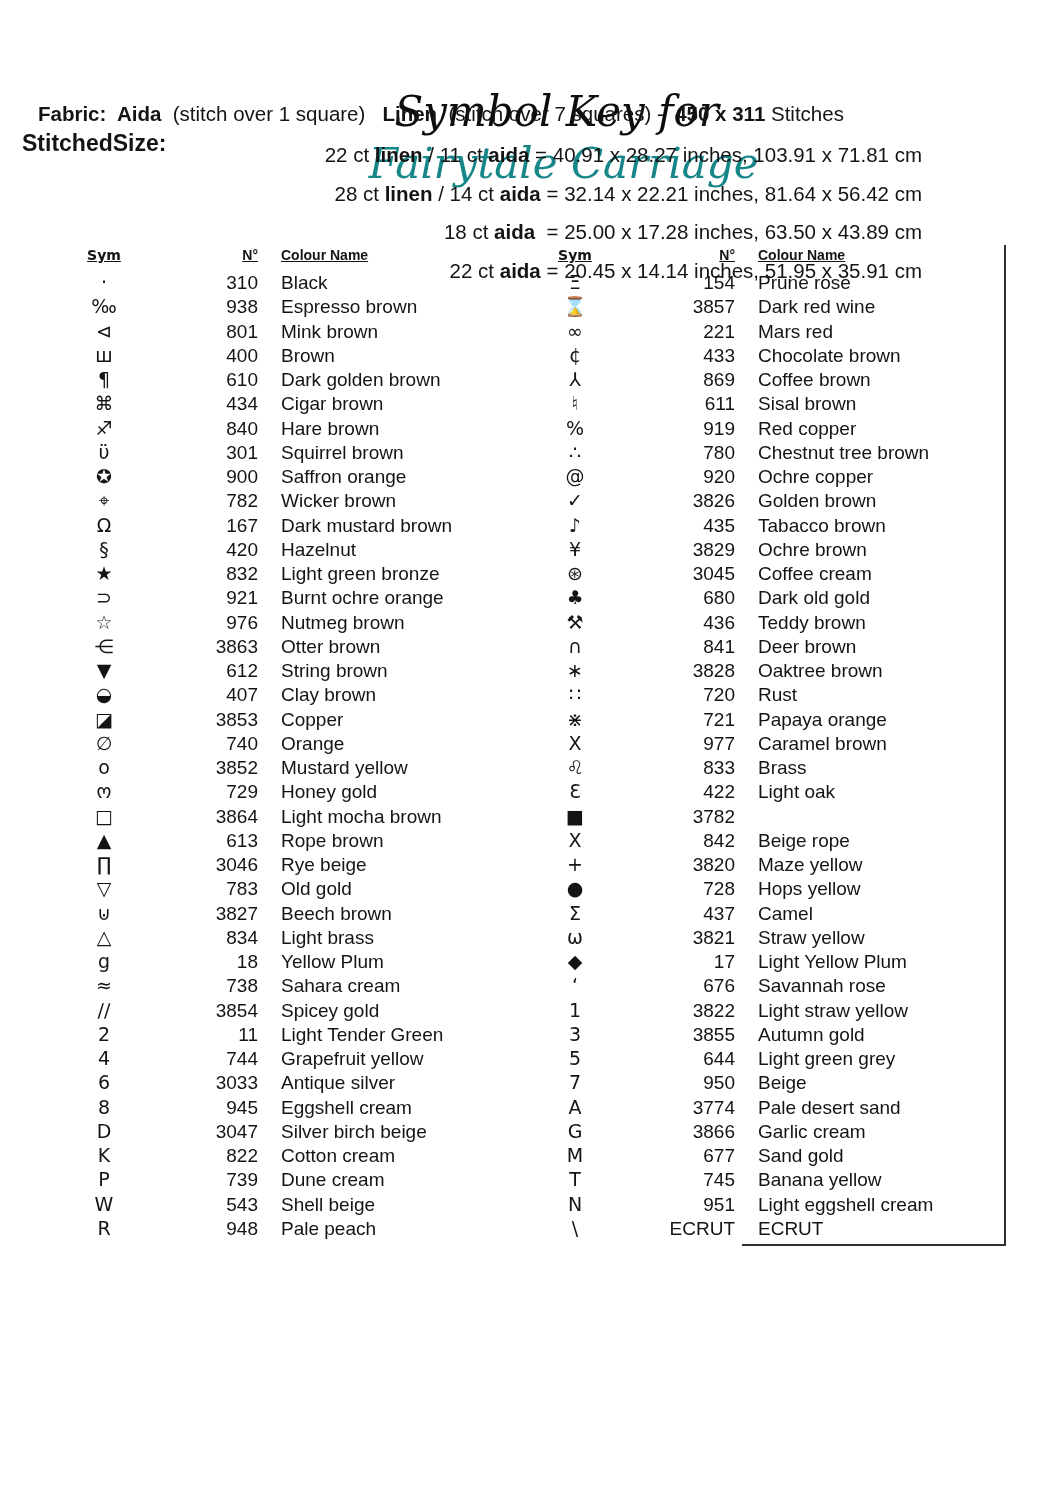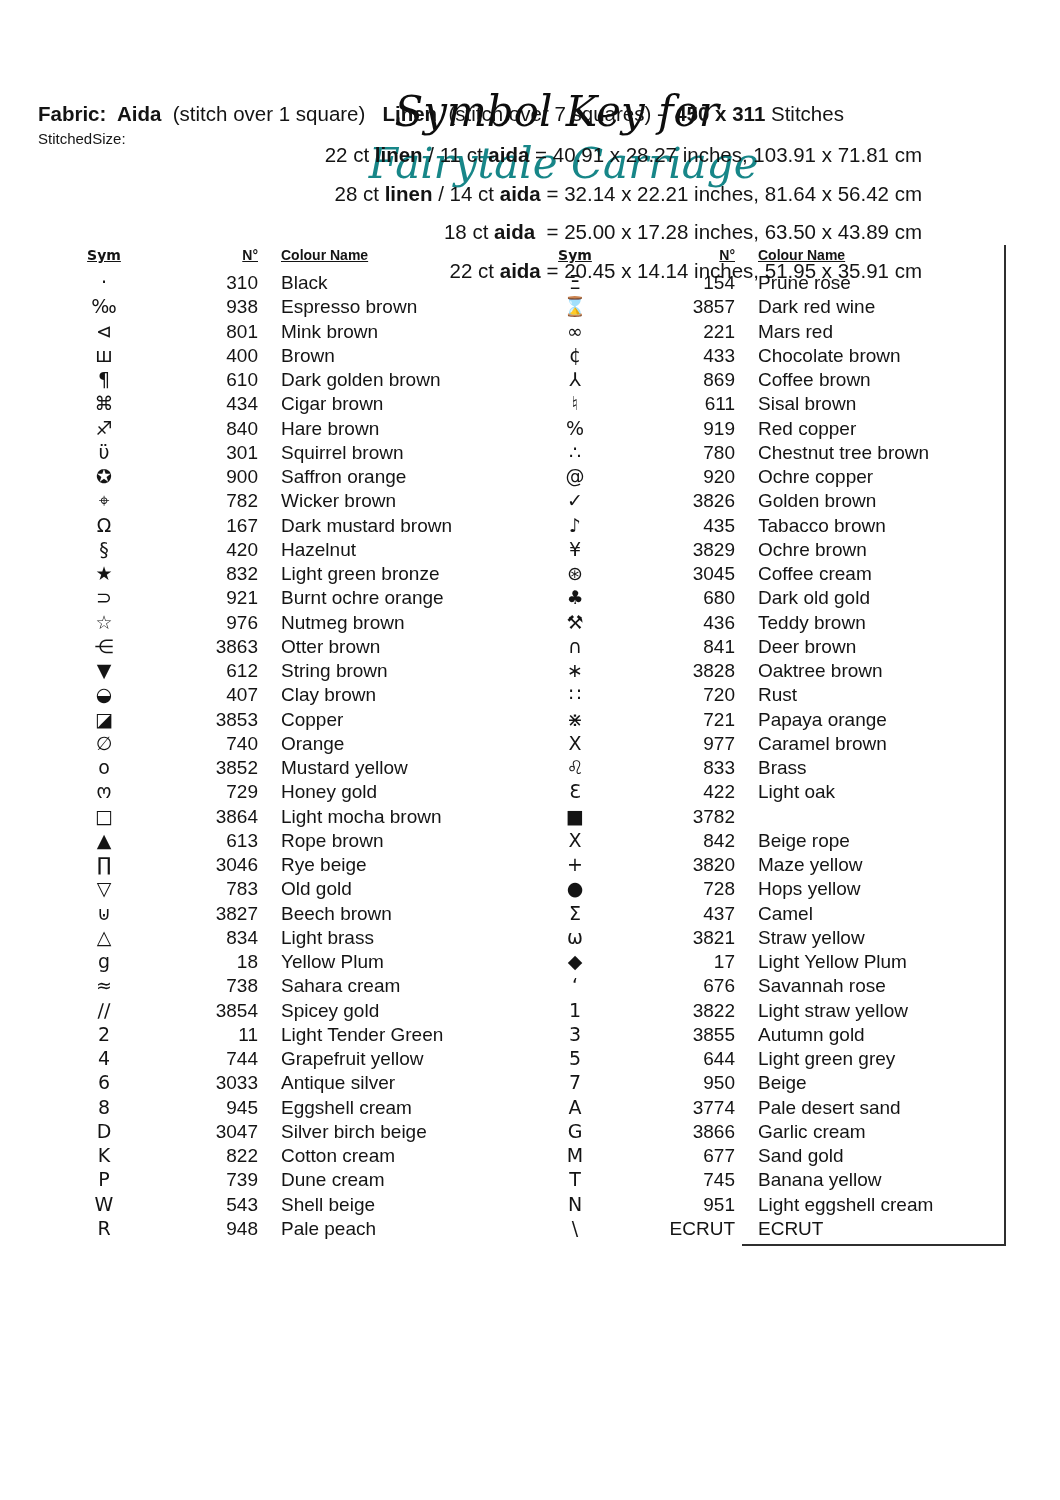--- a/index.html
+++ b/index.html
@@ -25,22 +25,22 @@
   
   #fabric-line{
     position:absolute;top:101px;left:38px;width:990px;
     font-size:20.5px;line-height:26px;
     white-space:pre-wrap;
   }
   .seg{white-space:pre-wrap;}
   .seg.b{font-weight:bold;}
   
   #stitched-label{
-    position:absolute;top:130px;left:38px;
-    font-size:15px;font-weight:normal;
+    position:absolute;top:130px;left:22px;
+    font-size:23px;font-weight:bold;
   }
   #size-lines{
     position:absolute;top:130px;left:205px;width:717px;
     text-align:right;
     font-size:20.5px;line-height:26.5px;
   }
   .size-line{white-space:pre-wrap;margin-top:12px;}
   
   .key-table{position:absolute;top:240px;}
   #left-table{left:75px;width:445px;}

